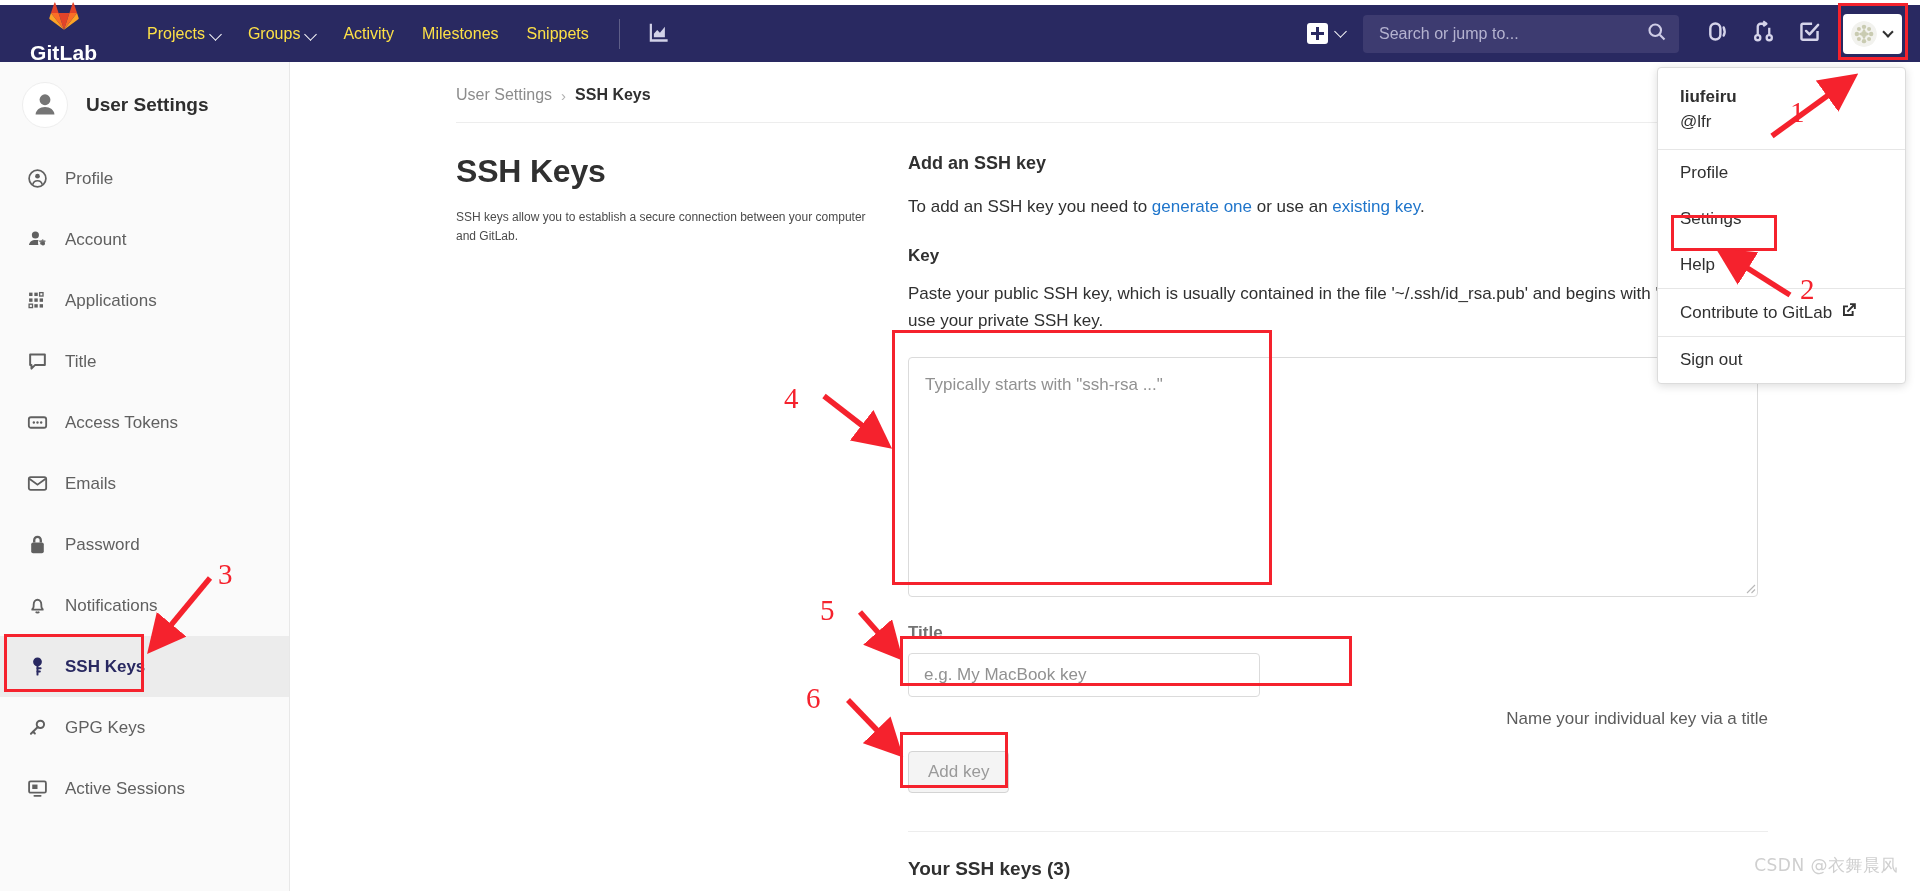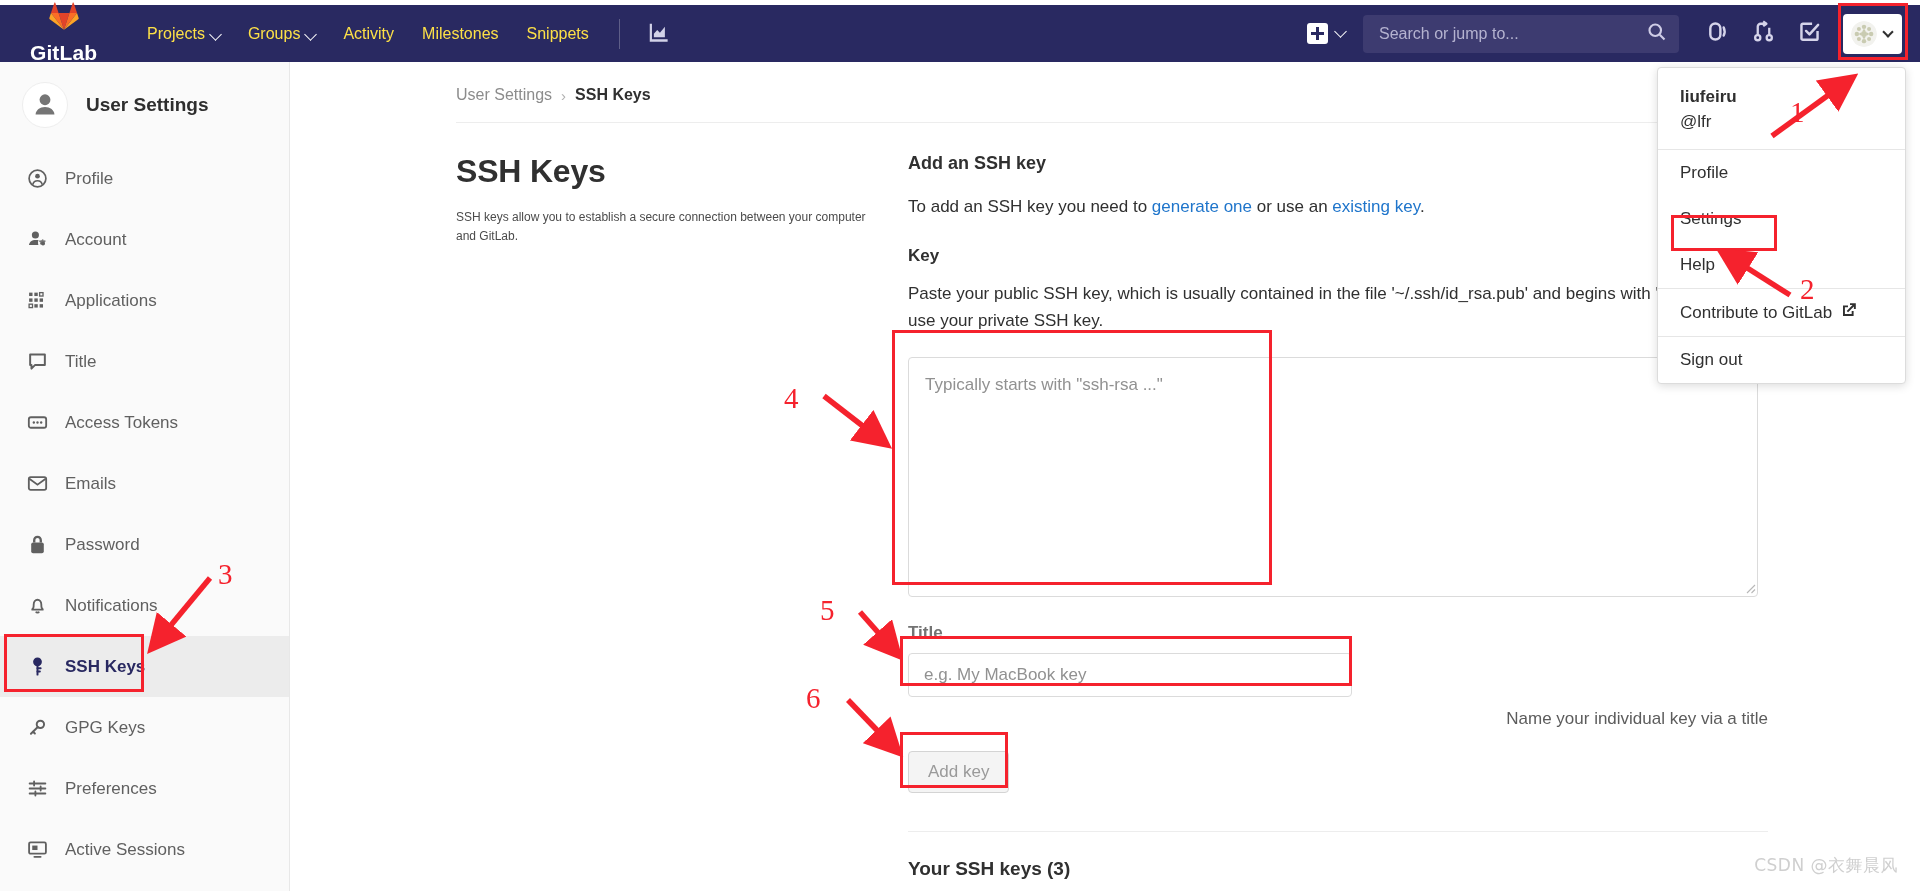--- a/index.html
+++ b/index.html
@@ -108,21 +108,21 @@
     width:850px; height:240px; border:1px solid #dbdbdb; border-radius:4px;
     padding:17px 16px; font-size:17px; color:#303030; resize:none; outline:none;
     font-family:"Liberation Sans", sans-serif; background:#fff; display:block;
     position:relative;
   }
   .key-textarea::placeholder { color:#919191; }
   .ta-grip { position:absolute; right:4px; bottom:3px; width:14px; height:14px; pointer-events:none; }
 
   .title-label { font-size:17px; font-weight:600; color:#737373; margin:26px 0 10px 0; }
   .title-input {
-    width:444px; height:44px; border:1px solid #dbdbdb; border-radius:4px;
+    width:352px; height:44px; border:1px solid #dbdbdb; border-radius:4px;
     padding:17px 15px; font-size:17px; color:#303030; outline:none; display:block;
     font-family:"Liberation Sans", sans-serif; background:#fff;
   }
   .title-input::placeholder { color:#919191; }
   .title-hint { font-size:17px; color:#5c5c5c; margin:12px 0 22px 0;text-align:right; }
   .add-key-btn {
     background:#f4f4f4; border:1px solid #d4d4d4; border-radius:4px;
     padding:10px 19px; font-size:17px; color:#9a9a9a; cursor:pointer;
     font-family:"Liberation Sans", sans-serif;
   }
@@ -392,29 +392,20 @@
             <circle cx="10.2" cy="5.6" r="2.8"></circle>
             <path d="M8.2 7.6 3 12.8" stroke-linecap="round"></path>
             <path d="M4.6 11.2l1.4 1.4" stroke-linecap="round"></path>
           </svg>
         </span>
         <span>GPG Keys</span>
       </li>
       <li class="sb-item">
         <span class="sb-ico">
           <svg width="21" height="21" viewBox="0 0 16 16" fill="none" stroke="#606060" stroke-width="1.4">
-            <path d="M2 4.2h12M2 8h12M2 11.8h12" stroke-linecap="round"></path>
-            <path d="M5.4 2.6v3.2M10.4 6.4v3.2M6.4 10.2v3.2" stroke-linecap="round"></path>
-          </svg>
-        </span>
-        <span>Preferences</span>
-      </li>
-      <li class="sb-item">
-        <span class="sb-ico">
-          <svg width="21" height="21" viewBox="0 0 16 16" fill="none" stroke="#606060" stroke-width="1.4">
             <rect x="1.6" y="2.6" width="12.8" height="8.6" rx="1.2"></rect>
             <path d="M5.6 13.6h4.8" stroke-linecap="round"></path>
             <rect x="4" y="5" width="4" height="3.4" fill="#606060" stroke="none"></rect>
           </svg>
         </span>
         <span>Active Sessions</span>
       </li>
     </ul>
   </div>
 

